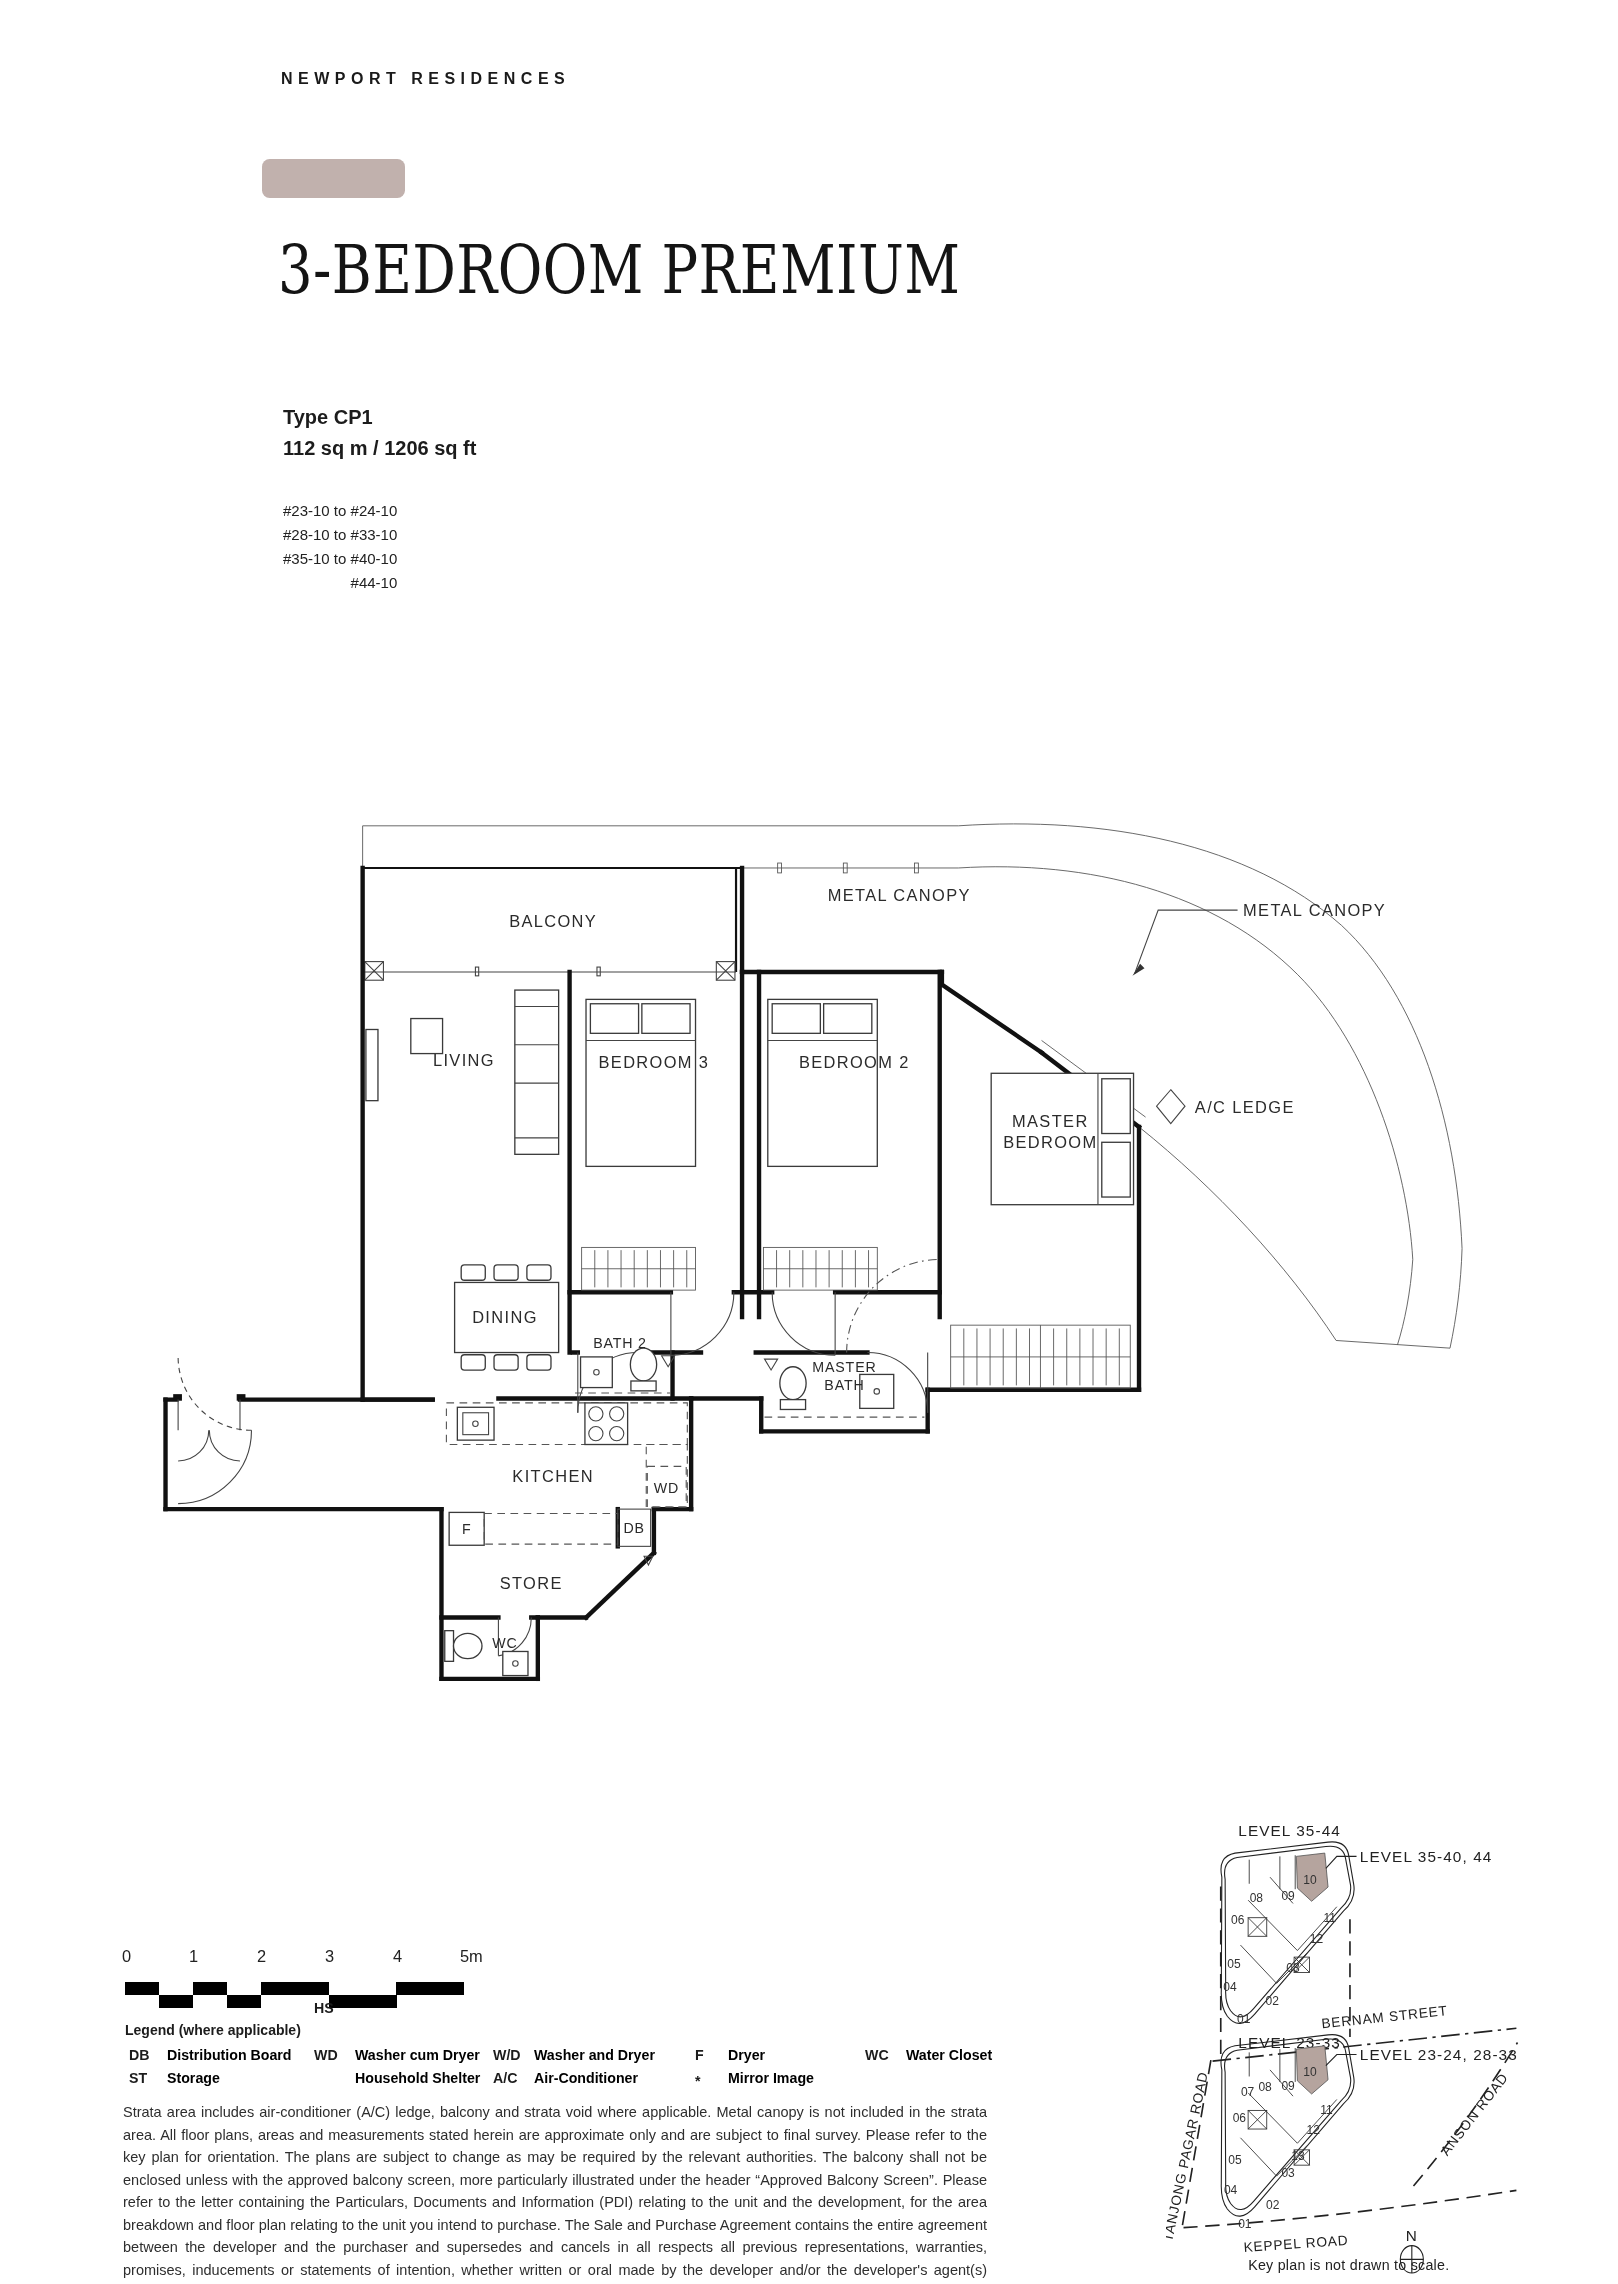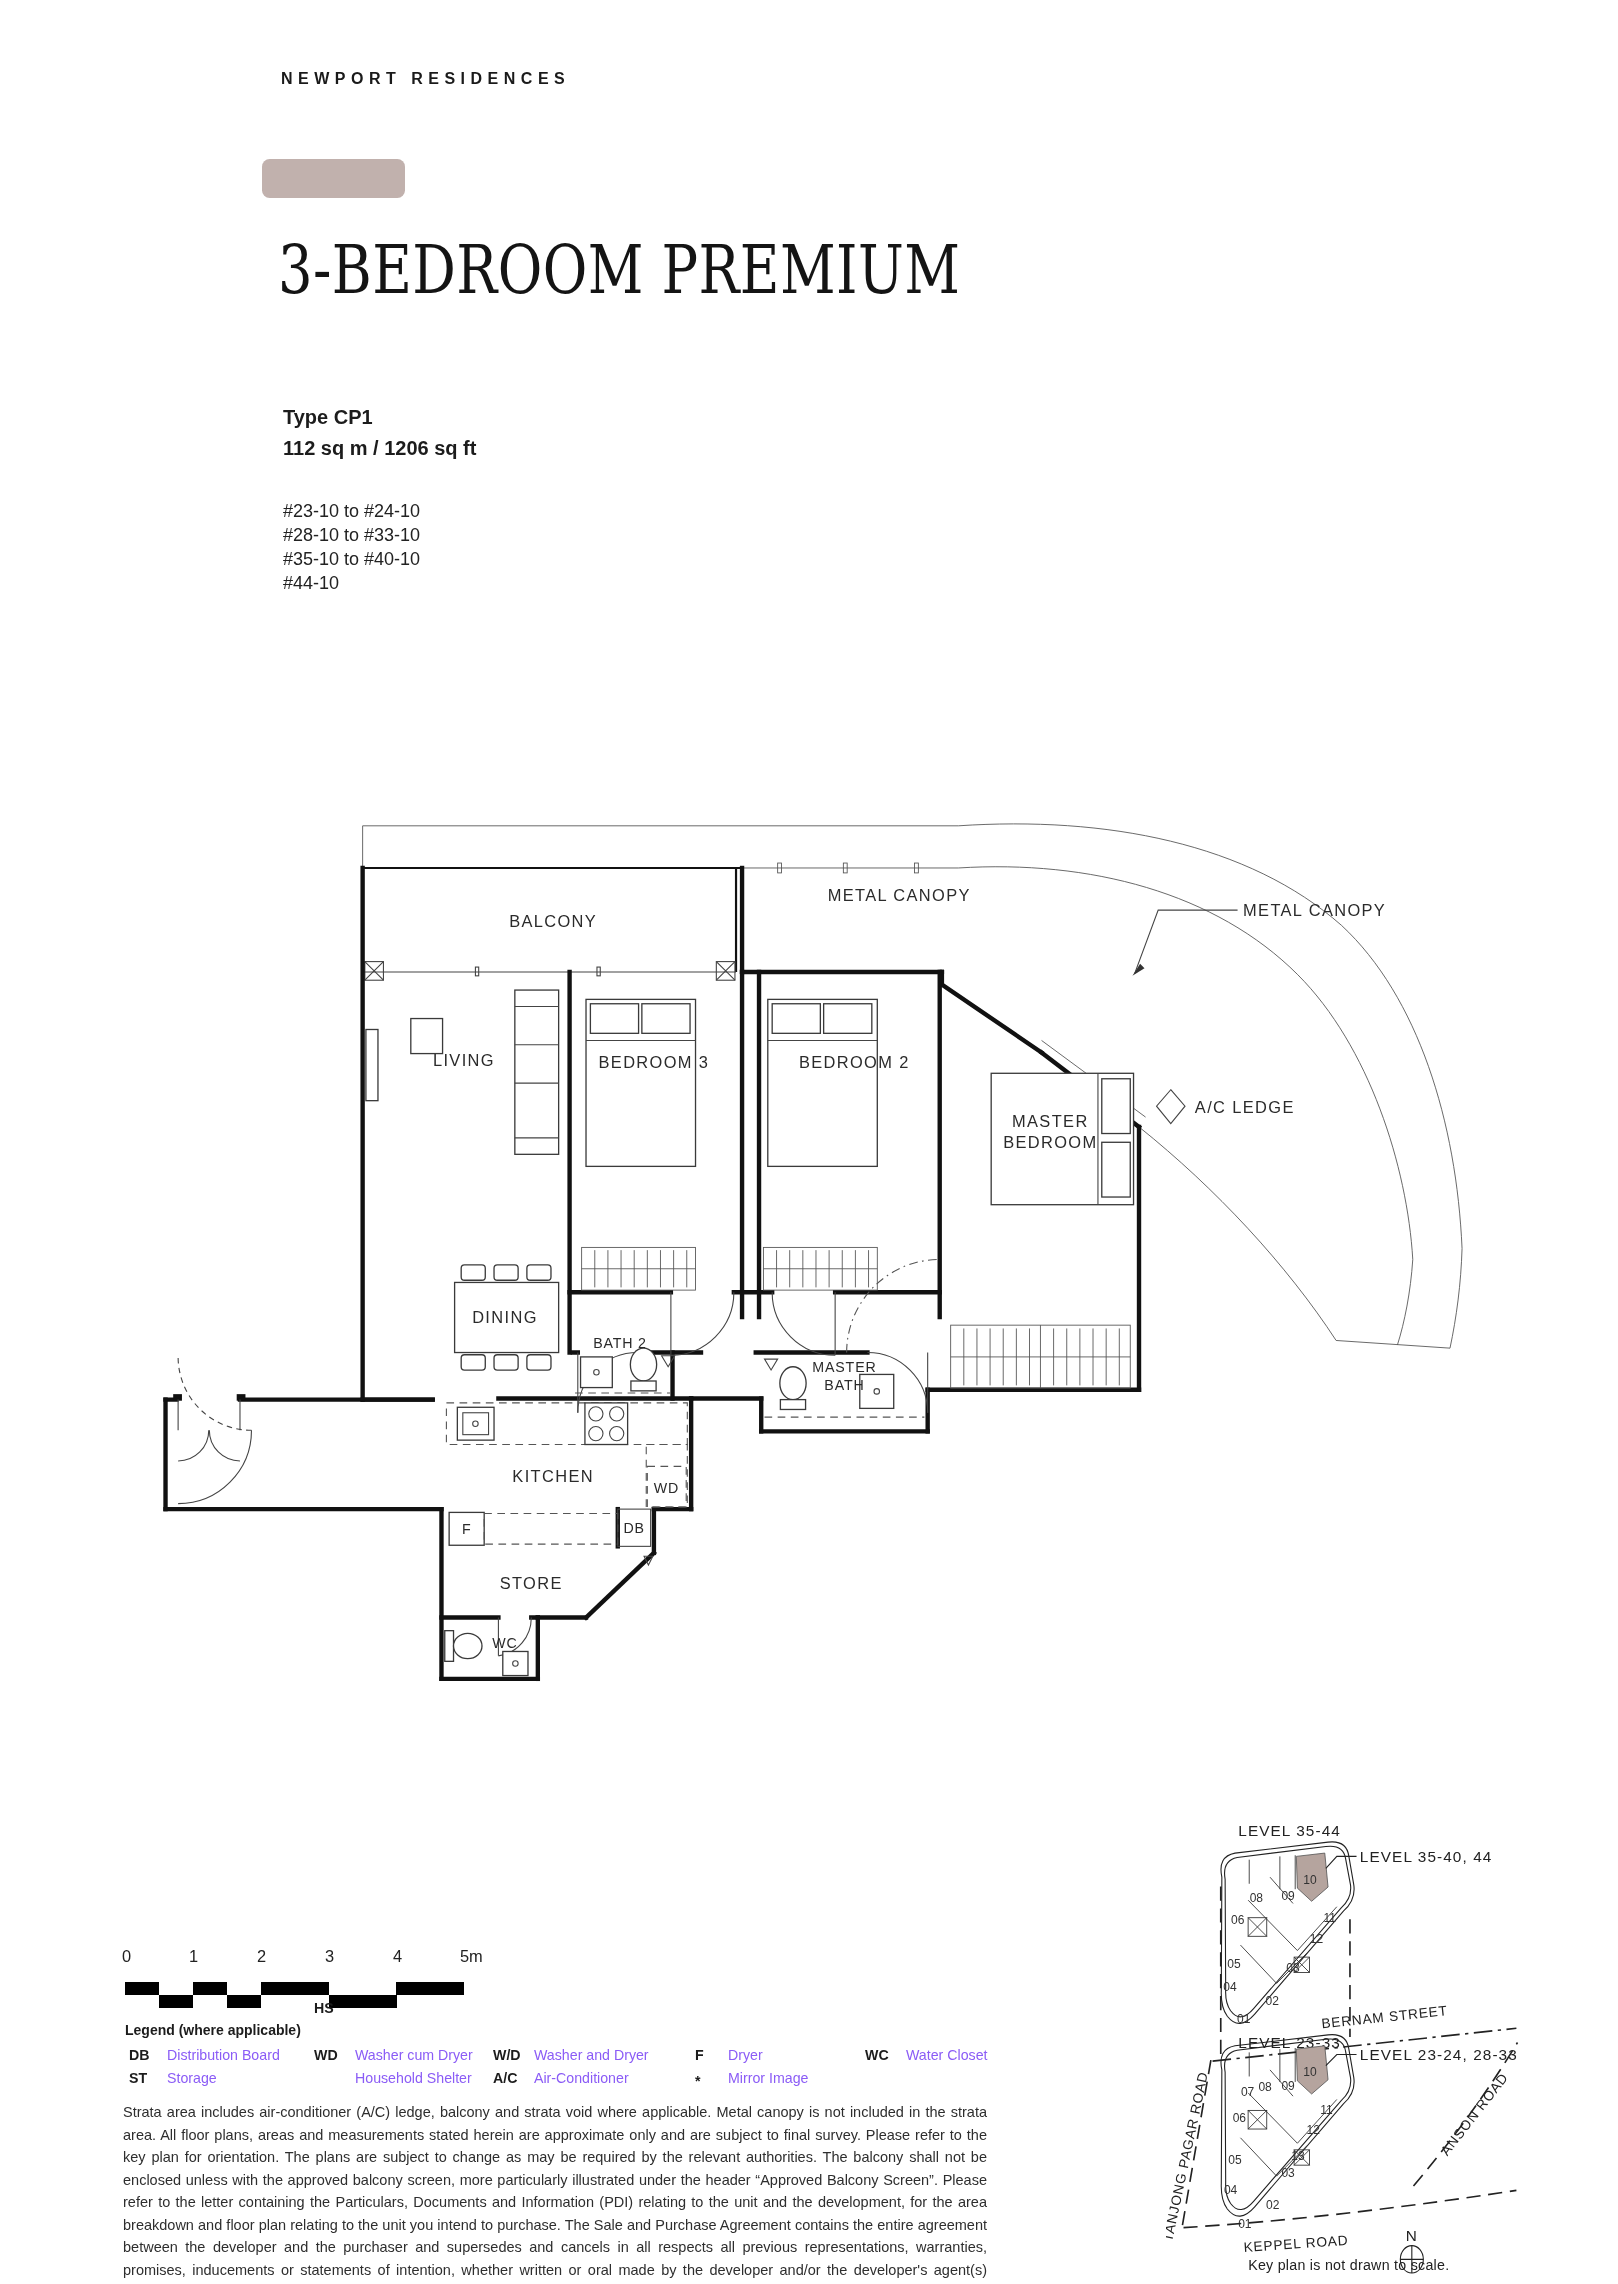--- a/index.html
+++ b/index.html
@@ -5,26 +5,26 @@
   html,body{margin:0;padding:0;}
   body{width:1618px;height:2284px;background:#ffffff;position:relative;
        font-family:"Liberation Sans", sans-serif;color:#1c1c1c;}
   .abs{position:absolute;}
   .brand{left:281px;top:70px;font-size:16px;font-weight:700;letter-spacing:5.5px;color:#1a1a1a;}
   .accent-bar{left:262px;top:159px;width:143px;height:39px;border-radius:7.7px;background:#c1b1ad;}
   .big-title{left:278px;top:230px;font-family:"DejaVu Serif", serif;font-size:68px;font-weight:400;
              color:#141414;transform:scaleX(0.8);transform-origin:left top;white-space:nowrap;letter-spacing:0.5px;}
   .type-label{left:283px;top:406px;font-size:20px;font-weight:700;}
   .area-label{left:283px;top:437px;font-size:20px;font-weight:700;}
-  .stacks{left:283px;top:499px;font-size:18px;line-height:24px;font-weight:400;color:#222;}
+  .stacks{left:283px;top:499px;font-size:15px;line-height:24px;font-weight:400;color:#222;text-align:right;}
   .scale-num{position:absolute;top:1947px;font-size:16.4px;color:#222;}
   .bar{position:absolute;background:#000;height:12.6px;}
   .legend-title{left:125px;top:2022px;font-size:14px;font-weight:700;}
   .lg-ab{position:absolute;font-size:14.2px;font-weight:700;}
-  .lg-tx{position:absolute;font-size:14.2px;font-weight:400;color:#8b5cf6;}
+  .lg-tx{position:absolute;font-size:14.2px;font-weight:700;color:#000000;}
   .disclaimer{left:123px;top:2101px;width:864px;font-size:14.5px;line-height:22.5px;
               text-align:justify;color:#2e2e2e;}
   svg text{font-family:"Liberation Sans", sans-serif;}
   .plan-lbl{font-size:30px;letter-spacing:2.5px;fill:#2b2b2b;}
   .plan-sm{font-size:26px;letter-spacing:1.5px;fill:#2b2b2b;}
   .kp-title{font-size:28px;letter-spacing:2px;fill:#222;}
   .kp-num{font-size:22px;fill:#333;}
   .kp-road{font-size:25px;letter-spacing:1.5px;fill:#222;}
   .kp-note{font-size:26px;fill:#222;letter-spacing:0.5px;}
   .w{stroke:#111;stroke-width:8;fill:none;stroke-linecap:square;}

